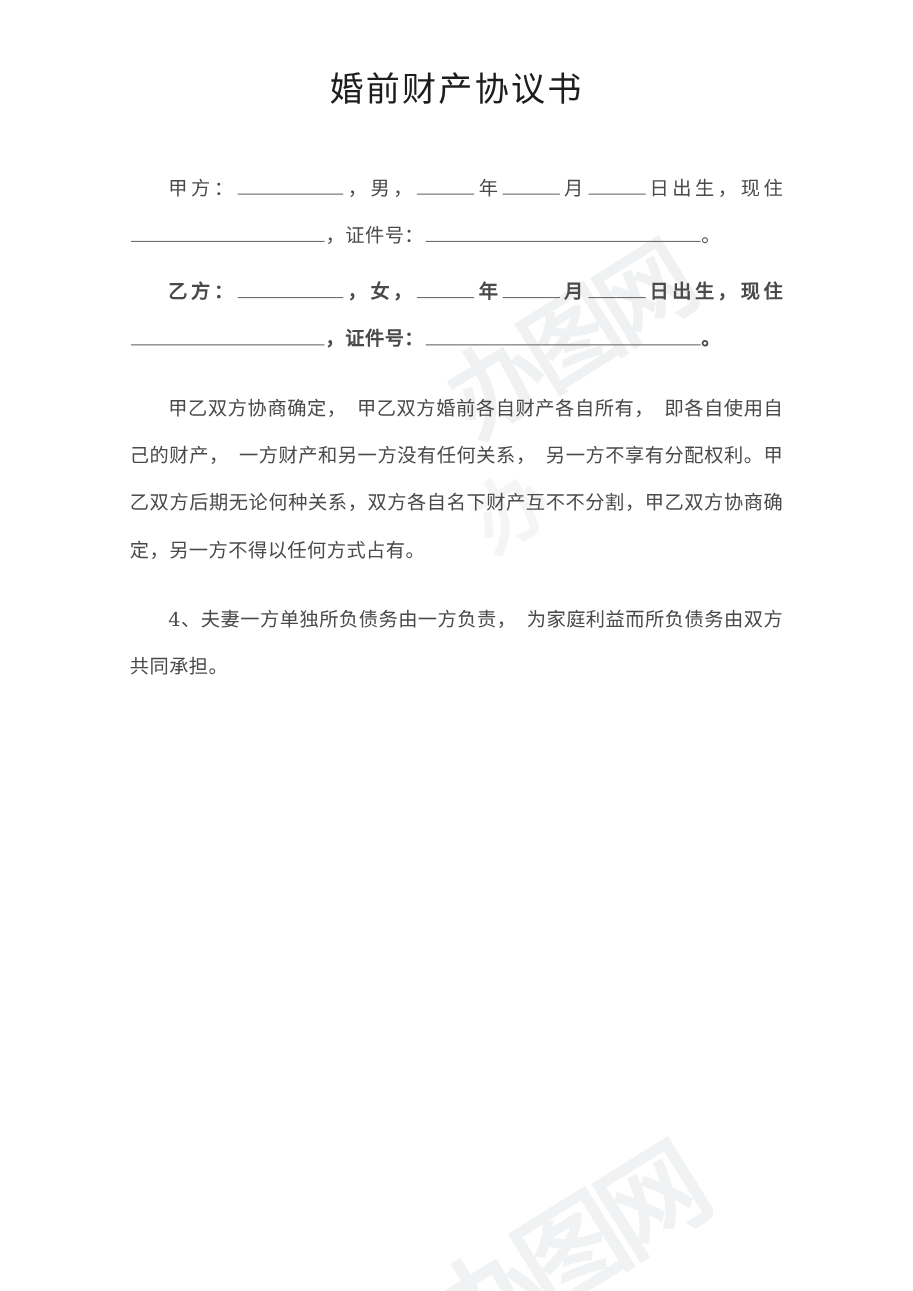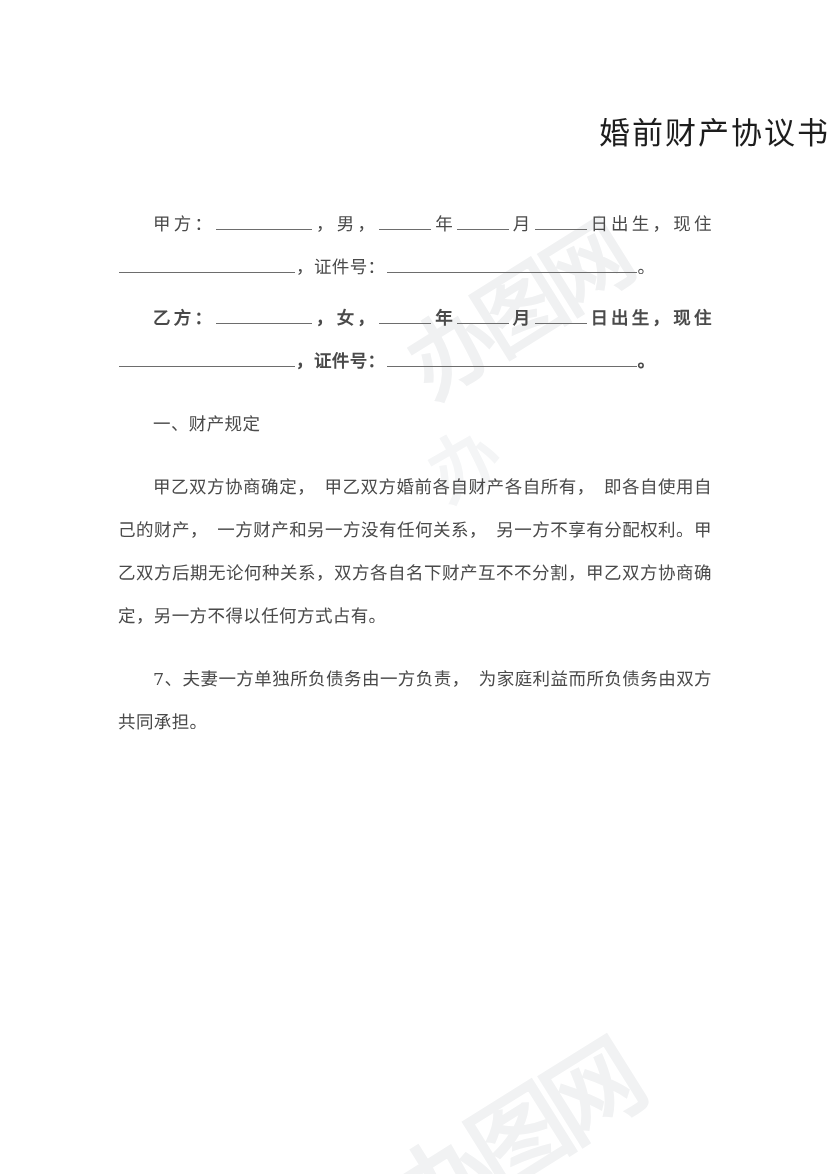--- a/index.html
+++ b/index.html
@@ -61,26 +61,26 @@
   
   .content {
     position: absolute;
     left: 0;
     top: 0;
     width: 830px;
     z-index: 2;
   }
 
   .doc-title {
-    text-align: right;
+    text-align: center;
     font-size: 31px;
     font-weight: normal;
     letter-spacing: 2px;
     margin: 0;
-    padding-top: 108px;
+    padding-top: 56px;
     color: #1d1d1d;
     font-family: "DejaVu Sans", "Liberation Sans", sans-serif;
   }
 
   .body-block {
     margin: 0;
     padding: 0 118px 0 118px;
   }
 
   p.para {
@@ -137,20 +137,19 @@
 
       <p class="para indent gap-top-lg">
         <span>甲方：</span><span class="blank blank-md"></span><span>，男，</span><span class="blank blank-sm"></span><span>年</span><span class="blank blank-sm"></span><span>月</span><span class="blank blank-sm"></span><span>日出生，现</span><span>住</span><span class="blank blank-lg"></span><span>，证件号：</span><span class="blank blank-xl"></span><span>。</span>
       </p>
 
       <p class="para indent gap-top-sm">
         <span>乙方：</span><span class="blank blank-md"></span><span>，女，</span><span class="blank blank-sm"></span><span>年</span><span class="blank blank-sm"></span><span>月</span><span class="blank blank-sm"></span><span>日出生，现</span><span>住</span><span class="blank blank-lg"></span><span>，证件号：</span><span class="blank blank-xl"></span><span>。</span>
       </p>
 
 
-      <p class="para indent gap-top-md">一、财产规定</p>
       <p class="para indent gap-top-md">甲乙双方协商确定，　甲乙双方婚前各自财产各自所有，　即各自使用自己的财产，　一方财产和另一方没有任何关系，　另一方不享有分配权利。甲乙双方后期无论何种关系，双方各自名下财产互不不分割，甲乙双方协商确定，另一方不得以任何方式占有。</p>
 
-      <p class="para indent gap-top-md">7、夫妻一方单独所负债务由一方负责，　为家庭利益而所负债务由双方共同承担。</p>
+      <p class="para indent gap-top-md">4、夫妻一方单独所负债务由一方负责，　为家庭利益而所负债务由双方共同承担。</p>
 
     </div>
   </div>
 </div>
 
 </body></html>

